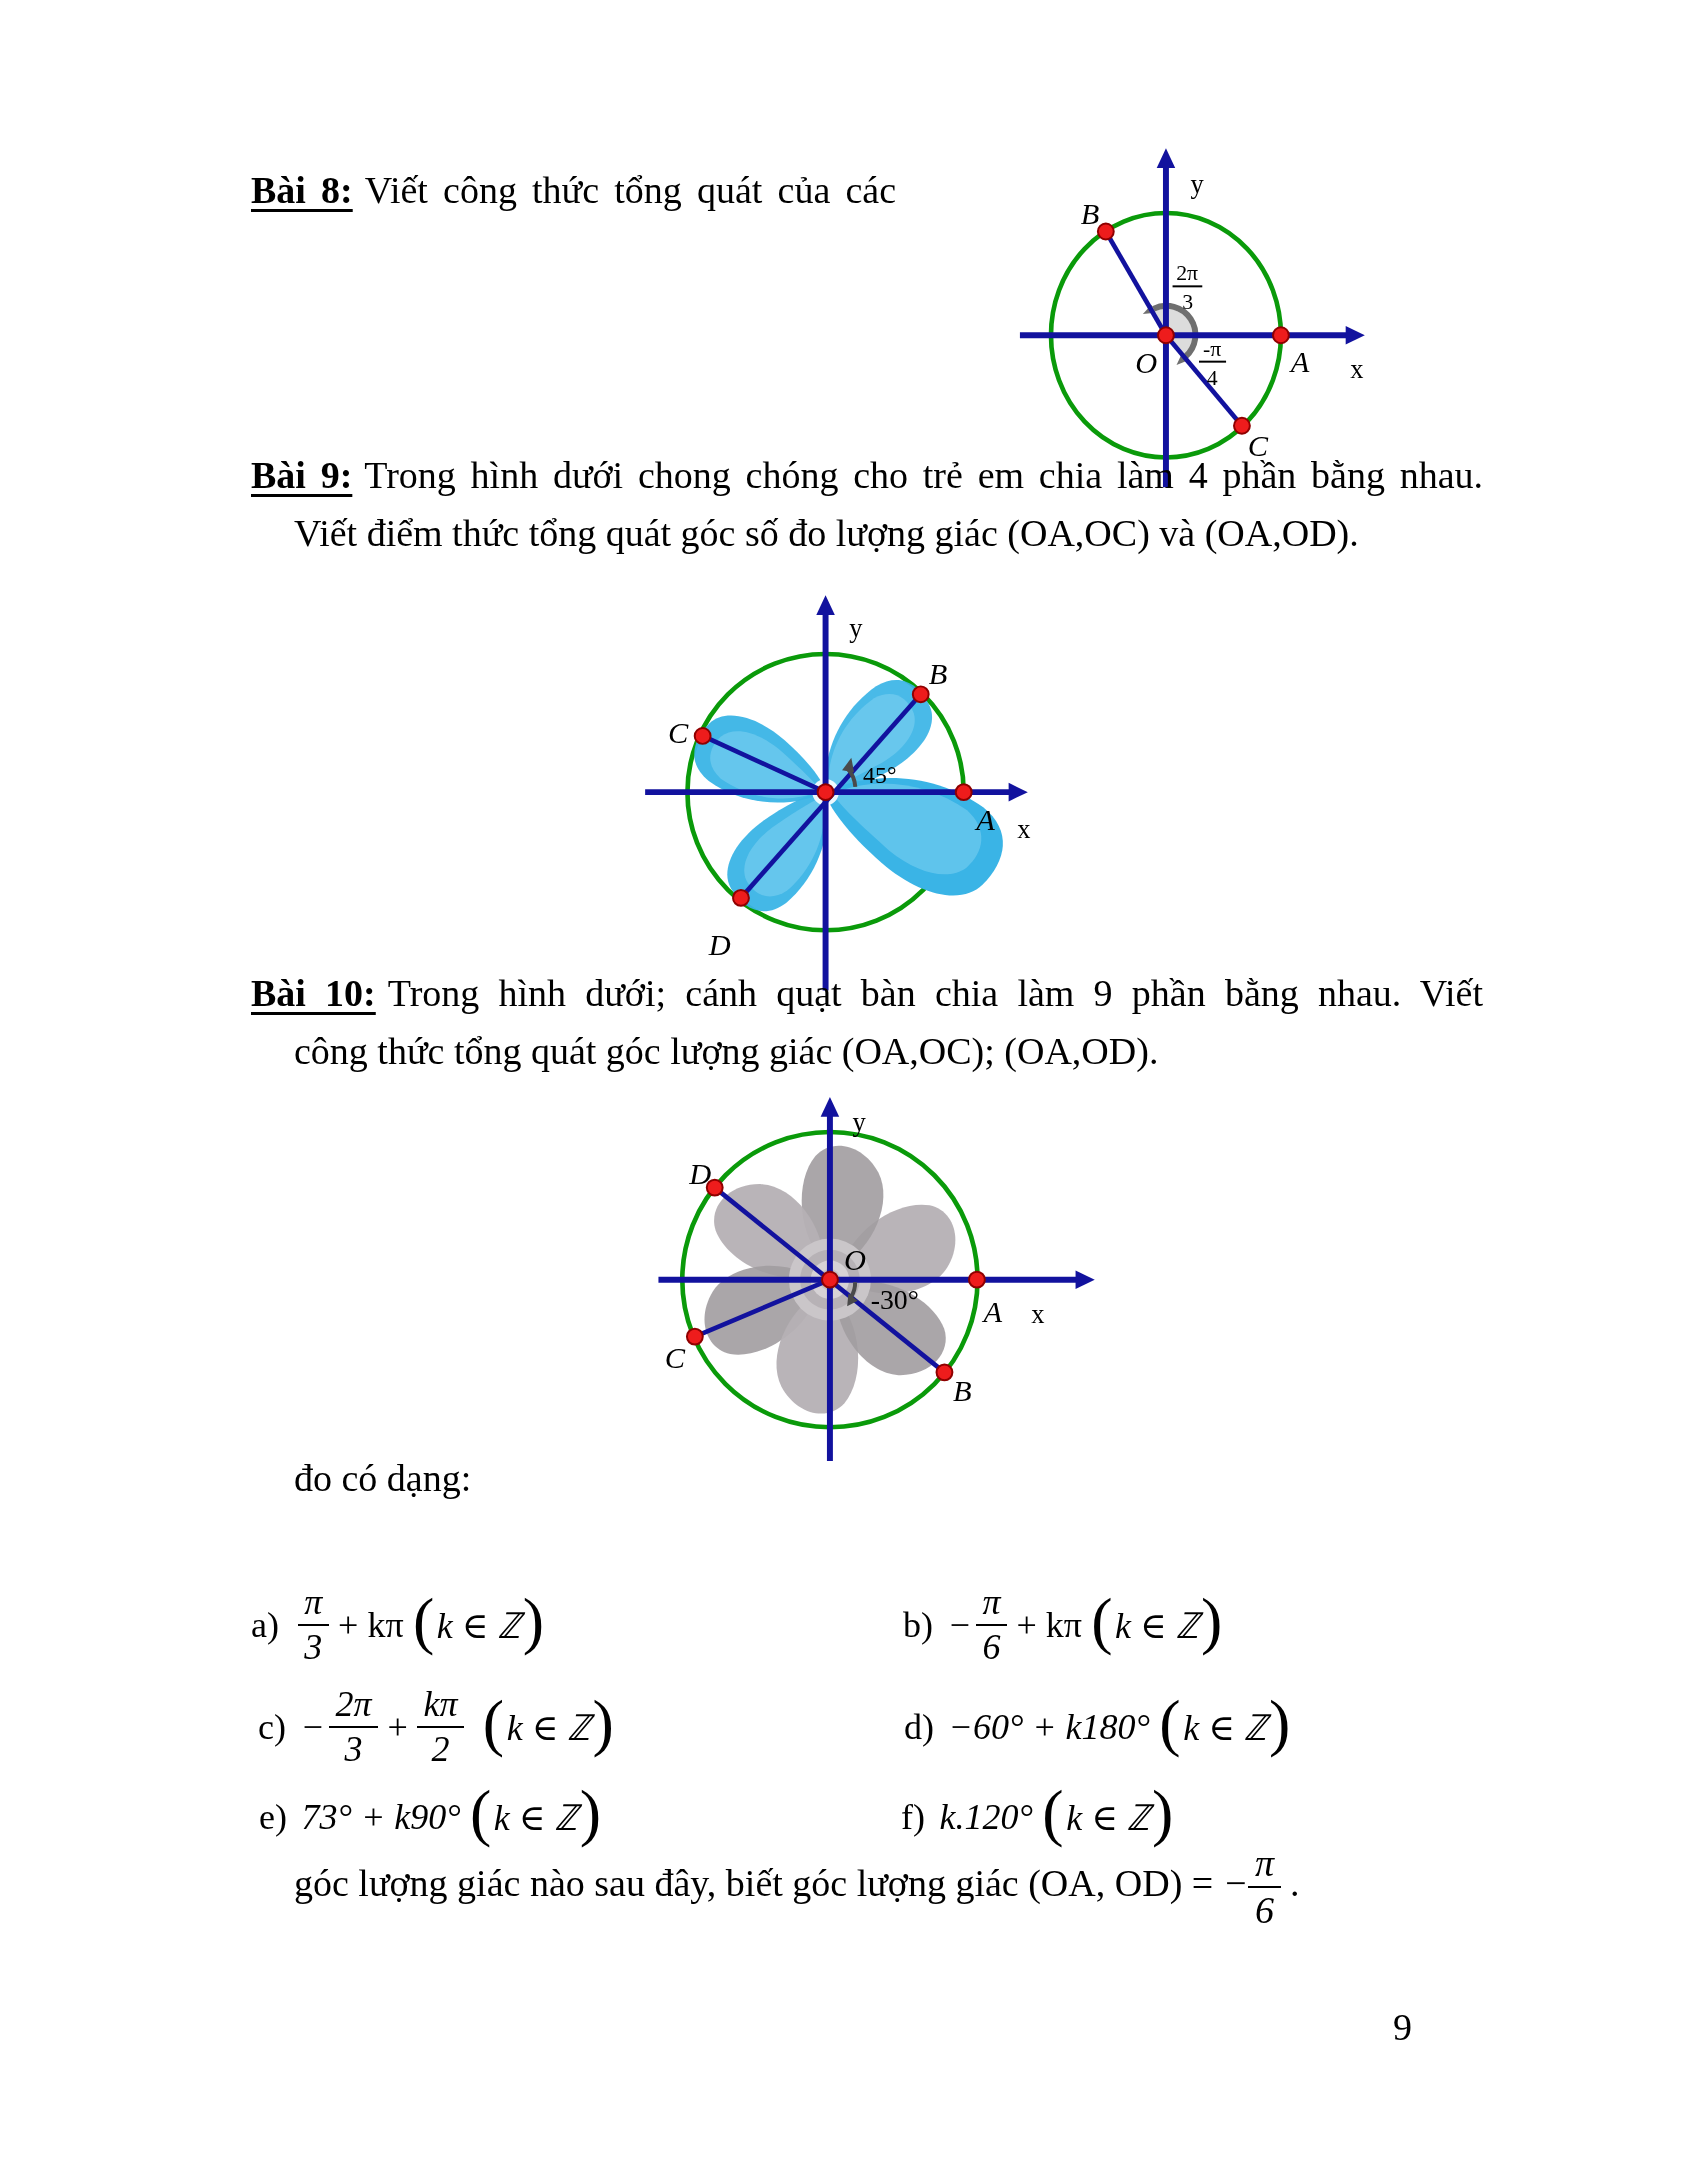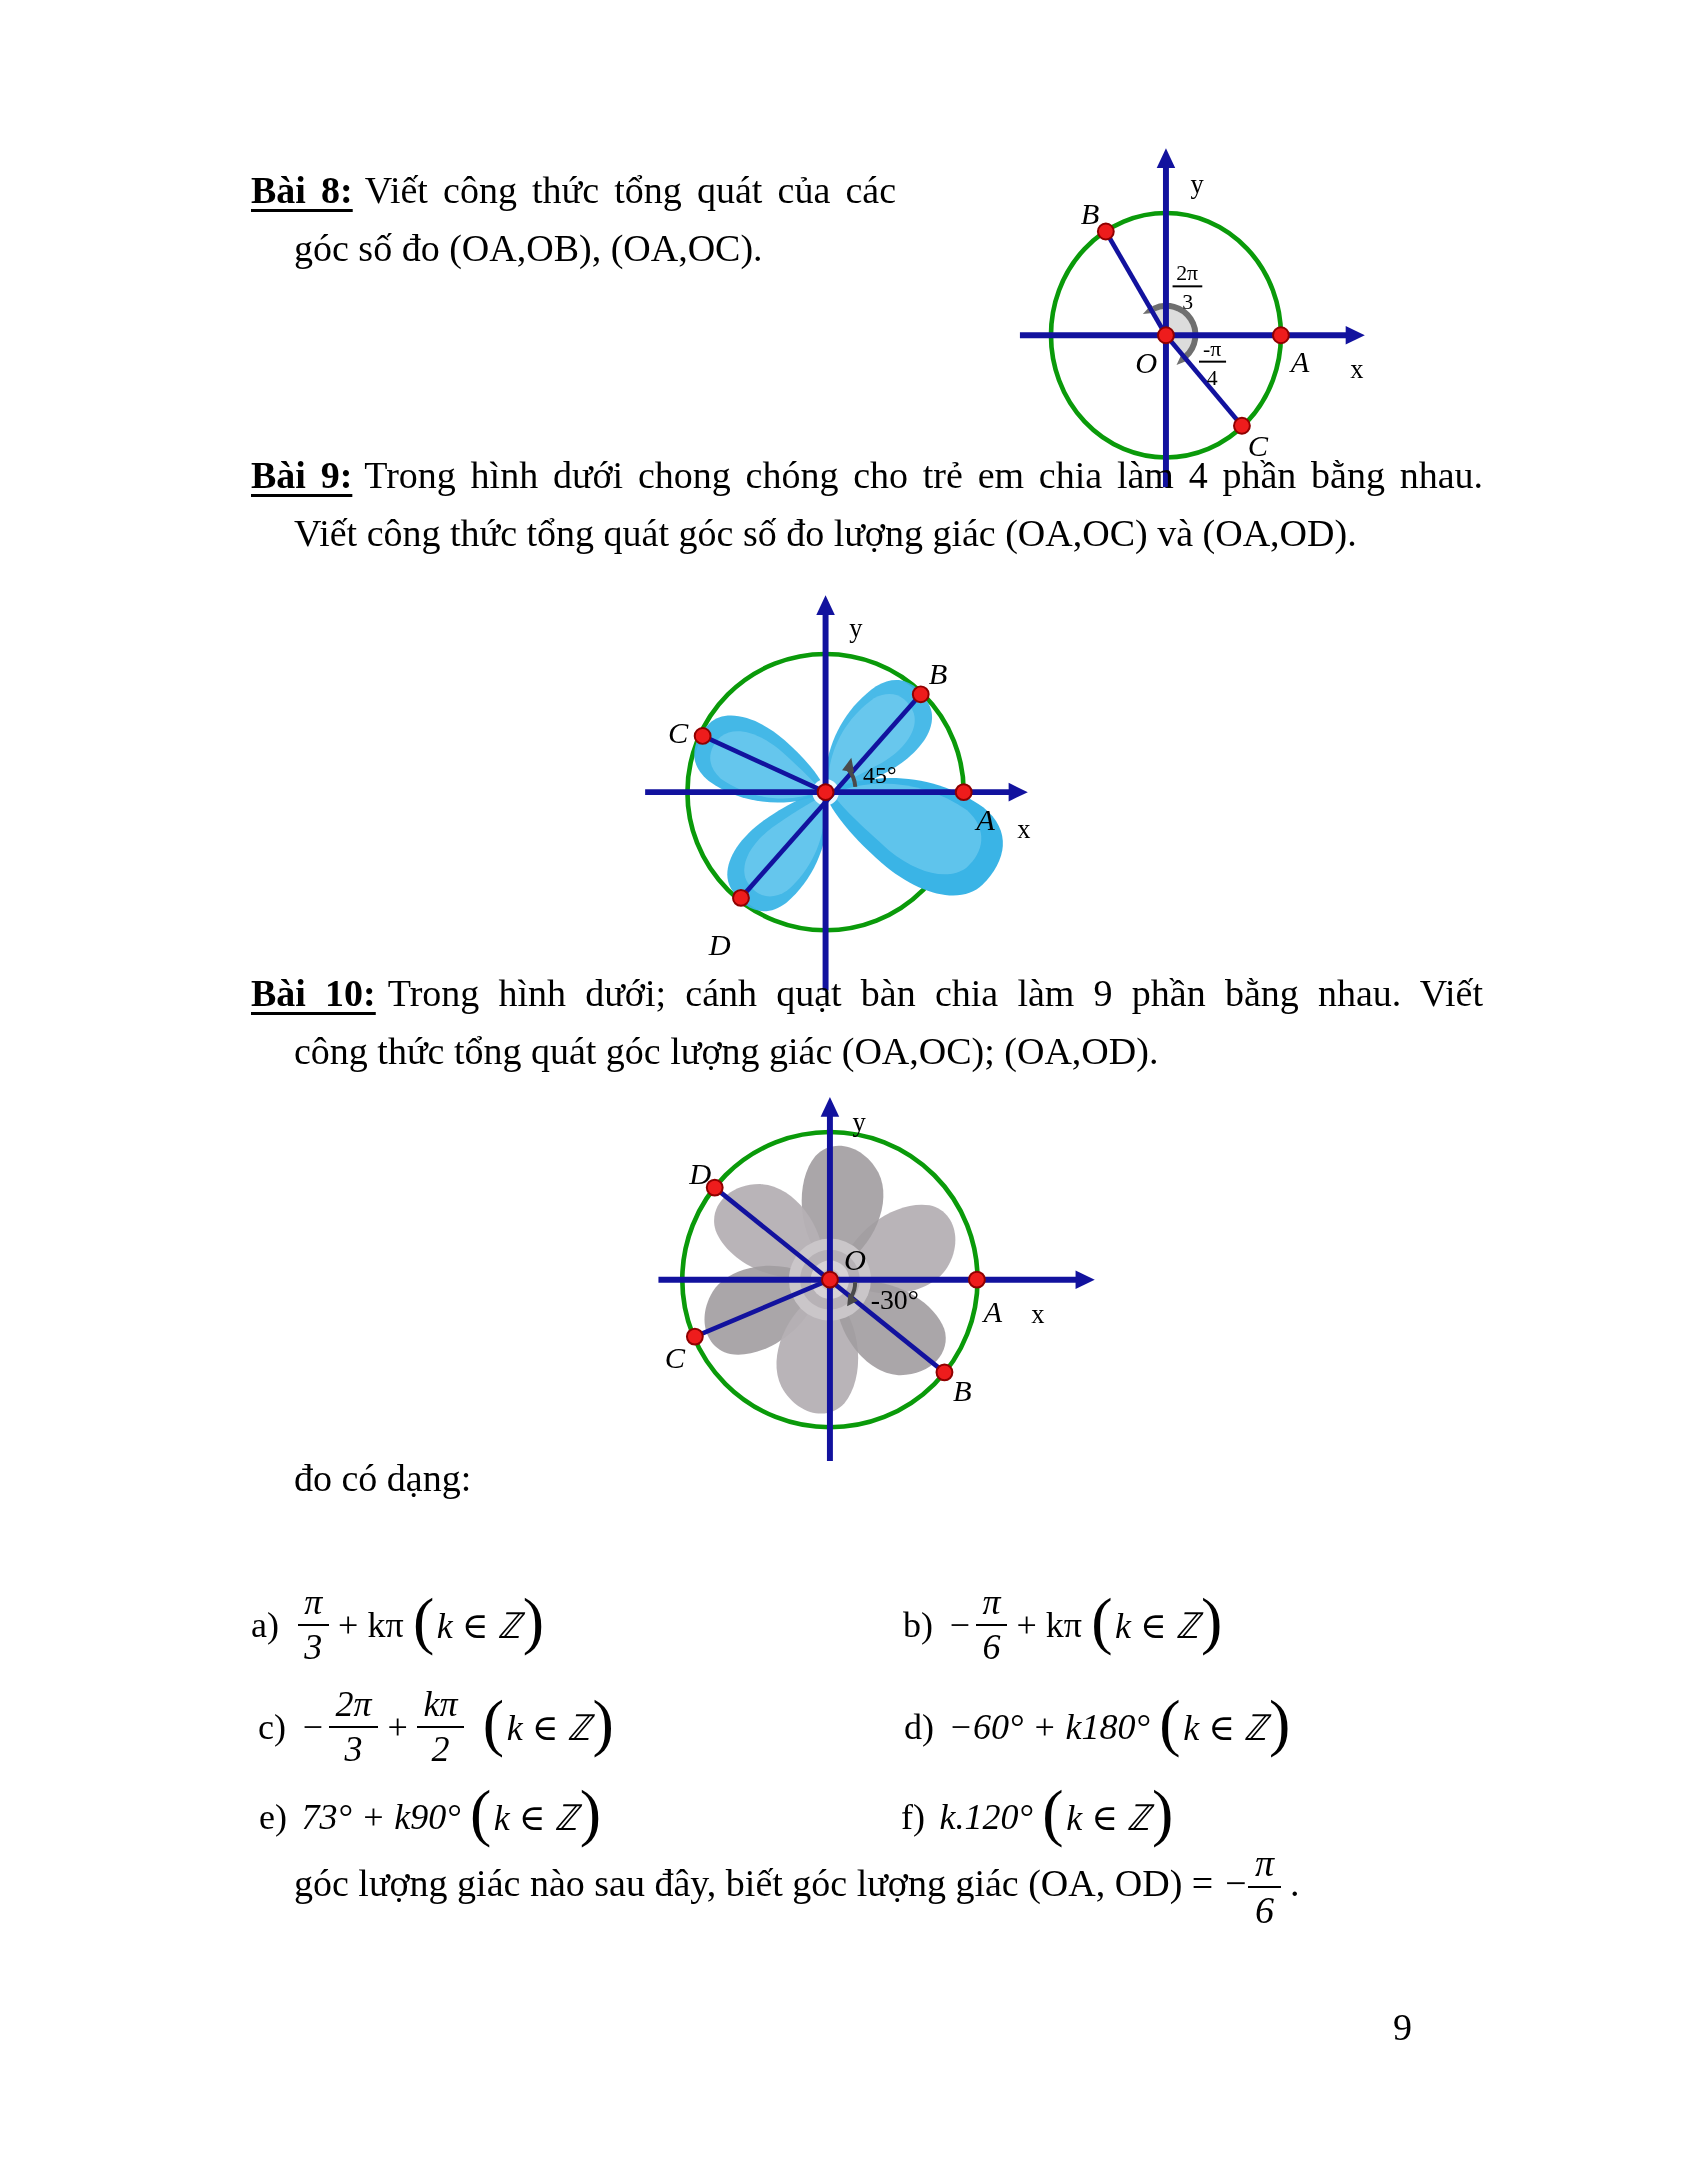--- a/index.html
+++ b/index.html
@@ -46,21 +46,20 @@
   .sarc{stroke:var(--arrow); stroke-width:6; fill:none;}
   .shead{fill:var(--arrow);}
 </style>
 </head>
 <body>
 
 <div id="page">
 
   <div class="para" style="left:251px; top:161px; width:645px;">
     <div class="jline"><b class="blabel">Bài 8:</b><span>Viết công thức tổng quát của các</span></div>
-    <div class="lline">góc số đo (OA,OB), (OA,OC).</div>
   </div>
 
   <svg style="left:1012px; top:132px;" width="370" height="384" viewBox="0 0 560 580">
     <ellipse class="ucircle" cx="233" cy="307" rx="174" ry="185"></ellipse>
 
     <path d="M233 307 L216 271 A40 40 0 0 1 260 337 Z" fill="var(--wedge)"></path>
     <path class="garc" d="M214 267 A44 44 0 0 1 262 340"></path>
     <polygon class="ghead" points="198,275 217,273 211,261"></polygon>
     <polygon class="ghead" points="249,352 257,335 267,345"></polygon>
 
@@ -88,21 +87,21 @@
     <line class="frbar" x1="243" y1="233" x2="288" y2="233"></line>
     <text class="frlabel" text-anchor="middle" x="266" y="268">3</text>
 
     <text class="frlabel" text-anchor="middle" x="303" y="338">-π</text>
     <line class="frbar" x1="283" y1="347" x2="324" y2="347"></line>
     <text class="frlabel" text-anchor="middle" x="303" y="382">4</text>
   </svg>
 
   <div class="para" style="left:251px; top:446px; width:1232px;">
     <div class="jline"><b class="blabel">Bài 9:</b><span>Trong hình dưới chong chóng cho trẻ em chia làm 4 phần bằng nhau.</span></div>
-    <div class="lline">Viết công thức tổng quát góc số đo lượng giác (OA,OC) và (OA,OD).</div>
+    <div class="lline">Viết điểm thức tổng quát góc số đo lượng giác (OA,OC) và (OA,OD).</div>
   </div>
 
   <svg style="left:622px; top:579px;" width="423" height="417" viewBox="0 0 640 630">
     <circle class="ucircle" cx="308" cy="322" r="209"></circle>
 
     <g transform="translate(308,322)">
       <g transform="rotate(-31)">
         <path d="M0 0 C 26 -54 84 -94 148 -98 C 190 -98 206 -68 202 -30 C 198 2 156 24 98 22 C 48 20 10 10 0 0 Z" fill="var(--pinwheel)" opacity="0.92"></path>
         <path d="M8 -4 C 30 -48 80 -80 136 -84 C 168 -82 180 -60 176 -34 C 170 -10 140 6 96 6 C 56 4 20 2 8 -4 Z" fill="var(--pinwheellight)" opacity="0.45"></path>
       </g>

